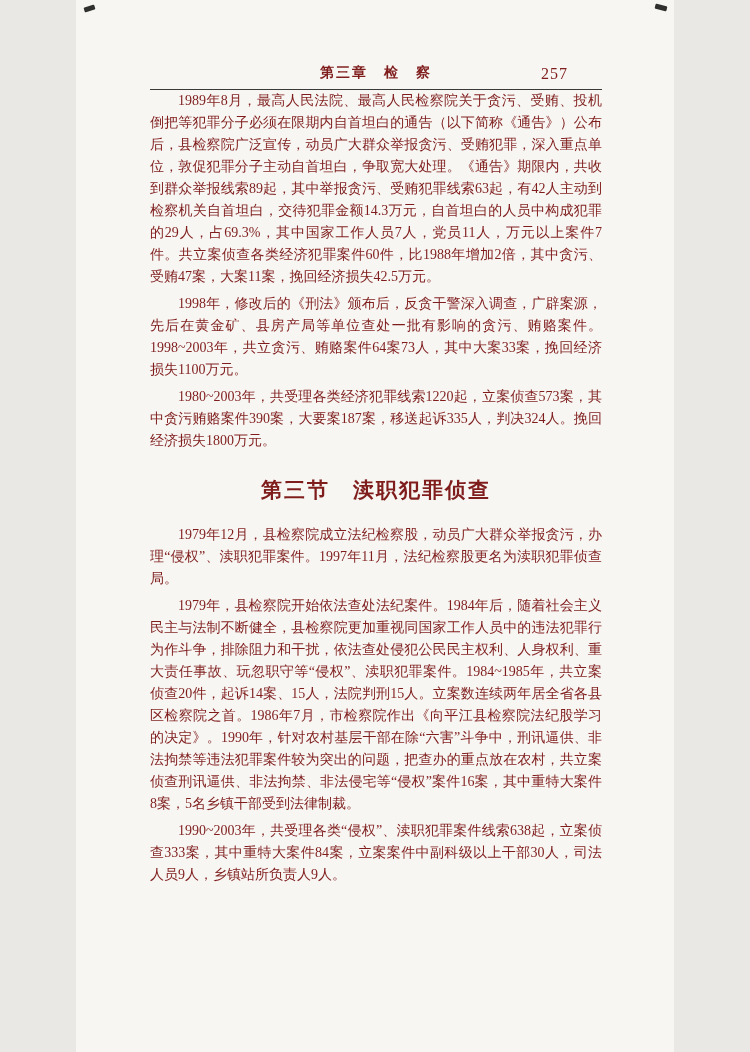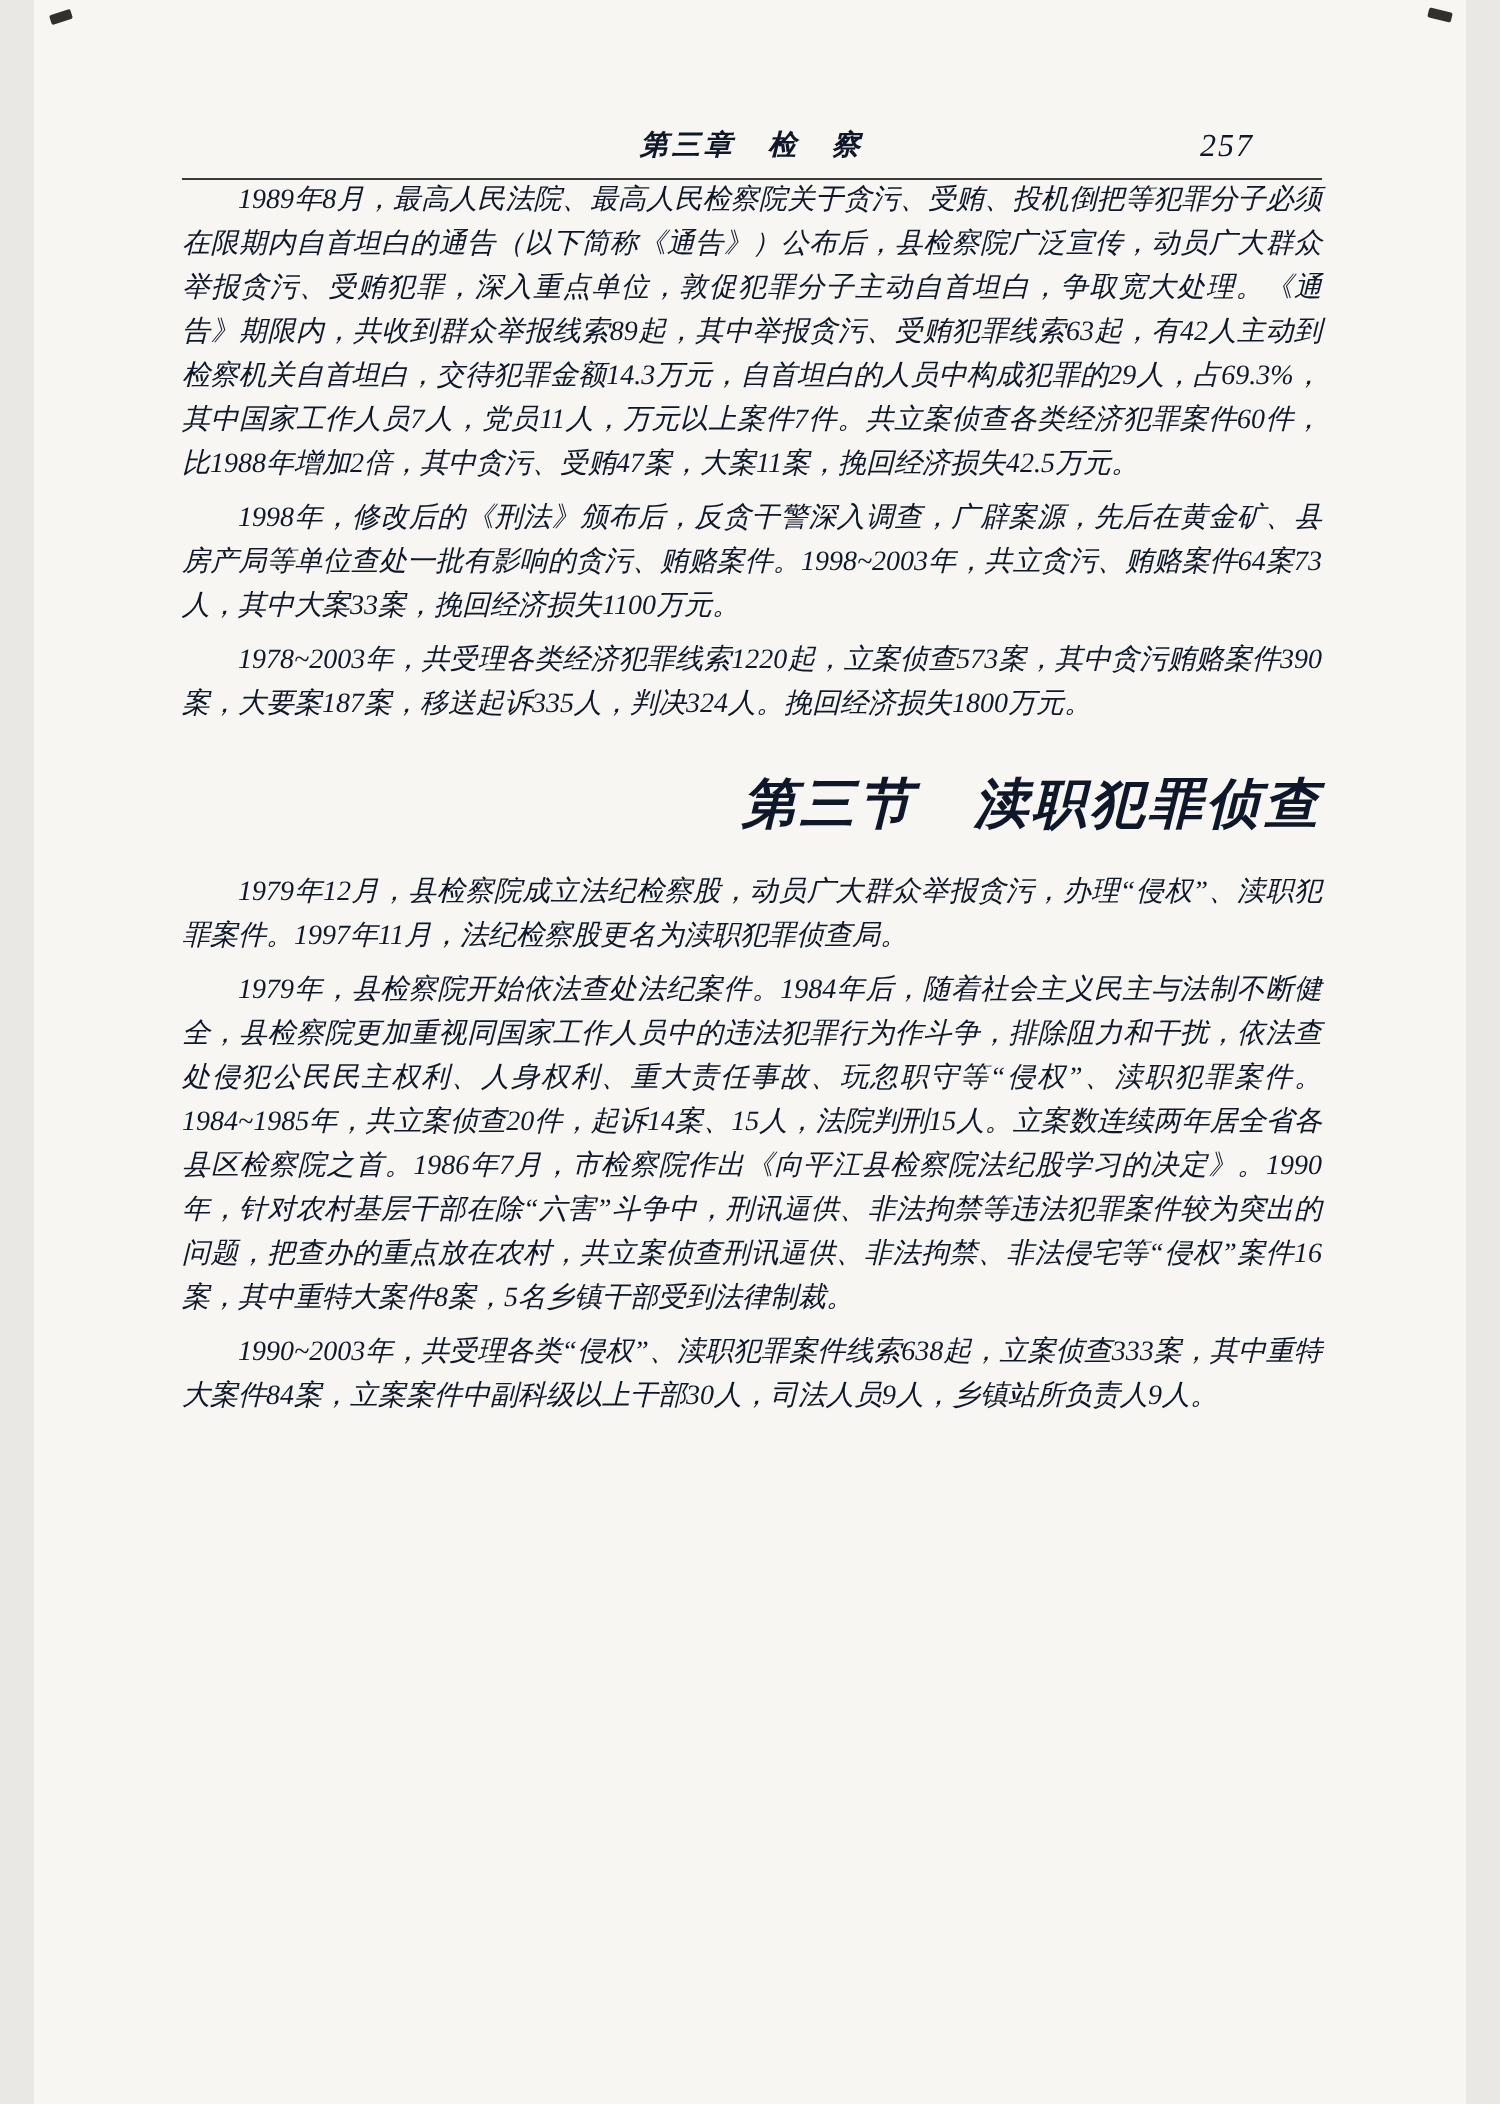--- a/index.html
+++ b/index.html
@@ -2,29 +2,28 @@
 <html><head>
 <meta charset="utf-8">
 <style>
   html, body { margin: 0; padding: 0; }
   body {
     background: #e9e8e4;
     font-family: "Liberation Serif", "DejaVu Serif", serif;
   }
   .page {
     position: relative;
-    width: 716px;
+    width: 598px;
     height: 1052px;
     margin: 0 auto;
     background: #f7f6f2;
-    color: #0f172a;
+    color: #7f1d1d;
     box-sizing: border-box;
     padding: 64px 72px 40px 74px;
     overflow: hidden;
-    font-style: italic;
   }
   .scan-mark { position: absolute; background: #30302e; border-radius: 1px; }
   .scan-mark.tl { left: 8px;  top: 6px; width: 11px; height: 5px; transform: rotate(-18deg); }
   .scan-mark.tr { right: 7px; top: 5px; width: 12px; height: 5px; transform: rotate(14deg); }
 
   .page-header {
     position: relative;
     height: 22px;
     font-size: 14px;
   }
@@ -53,44 +52,44 @@
     font-size: 14px;
     line-height: 22px;
     text-align: justify;
     text-justify: inter-ideograph;
   }
   .para {
     margin: 0 0 5px;
     text-indent: 2em;
   }
   .section-heading {
-    font-size: 27px;
+    font-size: 21px;
     font-weight: bold;
-    text-align: right;
+    text-align: center;
     letter-spacing: 2px;
     margin: 27px 0 23px;
   }
 </style>
 </head>
 <body>
 
 <div class="page">
   <div class="scan-mark tl"></div>
   <div class="scan-mark tr"></div>
 
   <header class="page-header">
     <span class="chapter-title">第三章　检　察</span>
     <span class="page-number">257</span>
   </header>
   <hr class="header-rule">
 
   <main class="page-body">
     <p class="para">1989年8月，最高人民法院、最高人民检察院关于贪污、受贿、投机倒把等犯罪分子必须在限期内自首坦白的通告（以下简称《通告》）公布后，县检察院广泛宣传，动员广大群众举报贪污、受贿犯罪，深入重点单位，敦促犯罪分子主动自首坦白，争取宽大处理。《通告》期限内，共收到群众举报线索89起，其中举报贪污、受贿犯罪线索63起，有42人主动到检察机关自首坦白，交待犯罪金额14.3万元，自首坦白的人员中构成犯罪的29人，占69.3%，其中国家工作人员7人，党员11人，万元以上案件7件。共立案侦查各类经济犯罪案件60件，比1988年增加2倍，其中贪污、受贿47案，大案11案，挽回经济损失42.5万元。</p>
     <p class="para">1998年，修改后的《刑法》颁布后，反贪干警深入调查，广辟案源，先后在黄金矿、县房产局等单位查处一批有影响的贪污、贿赂案件。1998~2003年，共立贪污、贿赂案件64案73人，其中大案33案，挽回经济损失1100万元。</p>
-    <p class="para">1978~2003年，共受理各类经济犯罪线索1220起，立案侦查573案，其中贪污贿赂案件390案，大要案187案，移送起诉335人，判决324人。挽回经济损失1800万元。</p>
+    <p class="para">1980~2003年，共受理各类经济犯罪线索1220起，立案侦查573案，其中贪污贿赂案件390案，大要案187案，移送起诉335人，判决324人。挽回经济损失1800万元。</p>
 
     <h2 class="section-heading">第三节　渎职犯罪侦查</h2>
 
     <p class="para">1979年12月，县检察院成立法纪检察股，动员广大群众举报贪污，办理“侵权”、渎职犯罪案件。1997年11月，法纪检察股更名为渎职犯罪侦查局。</p>
     <p class="para">1979年，县检察院开始依法查处法纪案件。1984年后，随着社会主义民主与法制不断健全，县检察院更加重视同国家工作人员中的违法犯罪行为作斗争，排除阻力和干扰，依法查处侵犯公民民主权利、人身权利、重大责任事故、玩忽职守等“侵权”、渎职犯罪案件。1984~1985年，共立案侦查20件，起诉14案、15人，法院判刑15人。立案数连续两年居全省各县区检察院之首。1986年7月，市检察院作出《向平江县检察院法纪股学习的决定》。1990年，针对农村基层干部在除“六害”斗争中，刑讯逼供、非法拘禁等违法犯罪案件较为突出的问题，把查办的重点放在农村，共立案侦查刑讯逼供、非法拘禁、非法侵宅等“侵权”案件16案，其中重特大案件8案，5名乡镇干部受到法律制裁。</p>
     <p class="para">1990~2003年，共受理各类“侵权”、渎职犯罪案件线索638起，立案侦查333案，其中重特大案件84案，立案案件中副科级以上干部30人，司法人员9人，乡镇站所负责人9人。</p>
   </main>
 </div>
 
 </body></html>

